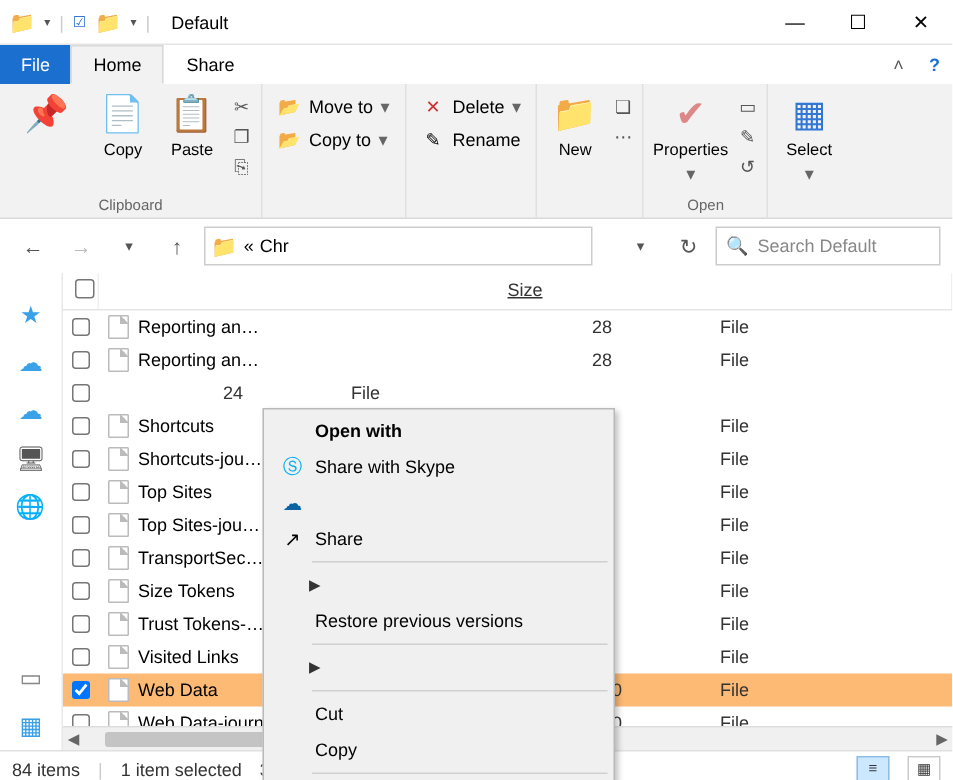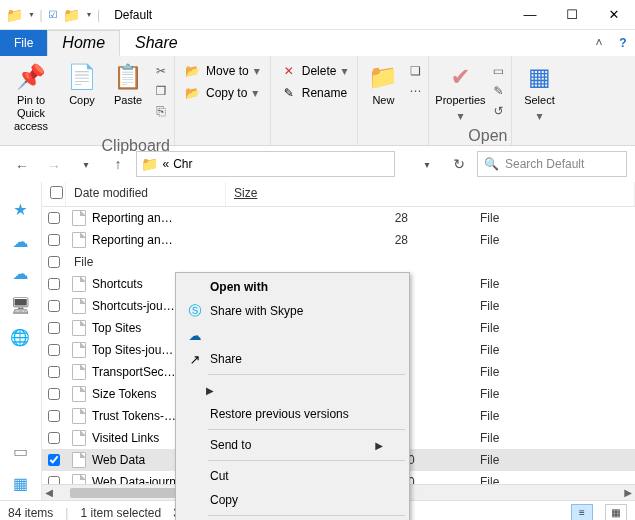--- a/index.html
+++ b/index.html
@@ -11,31 +11,31 @@
 .folder-mini { color: #f0c030; font-size: 14px; }
 .check-mini { color: #3277d4; font-size: 10px; }
 .dropdown-mini { color: #555; font-size: 8px; }
 .titlebar .title { padding-left: 8px; font-size: 12px; }
 .titlebar .spacer { flex: 1; }
 .winbtn { width: 42px; height: 30px; display: flex; align-items: center; justify-content: center; font-size: 13px; }
 
 
 .tabstrip { height: 26px; display: flex; align-items: stretch; }
 .filetab { background: #1a6fcf; color: #fff; padding: 4px 14px; font-size: 12px; display: flex; align-items: center; }
-.tab { padding: 4px 14px; font-size: 16px; display: flex; align-items: center; border: 1px solid transparent; font-style: italic; }
+.tab { padding: 4px 14px; font-size: 12px; display: flex; align-items: center; border: 1px solid transparent; }
 .tab.active { border: 1px solid #d9d9d9; border-bottom-color: #f2f2f2; background: #f2f2f2; }
 .tabstrip .spacer { flex: 1; }
 .chev { width: 24px; display: flex; align-items: center; justify-content: center; color: #555; }
 .help { width: 24px; display: flex; align-items: center; justify-content: center; color: #1a6fcf; font-weight: bold; }
 
 
 .ribbon { background: #f2f2f2; border-bottom: 1px solid #d9d9d9; height: 90px; display: flex; position: relative; }
 .group { border-right: 1px solid #e0e0e0; display: flex; flex-direction: column; justify-content: space-between; padding: 4px 4px 0; }
 .group-body { display: flex; align-items: flex-start; gap: 2px; }
-.group-label { font-size: 16px; text-align: right; color: #666; padding: 1px 0 2px; }
+.group-label { font-size: 10px; text-align: center; color: #666; padding: 1px 0 2px; }
 .bigbtn { display: flex; flex-direction: column; align-items: center; width: 54px; padding: 2px 0; gap: 2px; font-size: 11px; text-align: center; line-height: 1.2; }
 .bigbtn .ic { height: 30px; display: flex; align-items: center; justify-content: center; font-size: 24px; }
 .medbtn { display: flex; align-items: center; gap: 5px; padding: 2px 6px; font-size: 12px; height: 22px; white-space: nowrap; }
 .medbtn .ic { width: 16px; text-align: center; }
 .miniglyph { font-size: 12px; color: #666; }
 .stackedmini { display: flex; flex-direction: column; gap: 2px; padding-top: 2px; }
 .stackedmini div { width:18px;height:18px;display:flex;align-items:center;justify-content:center;font-size:12px;color:#555;}
 
 
 .addr { height: 36px; display: flex; align-items: center; gap: 4px; padding: 4px 8px; }
@@ -49,29 +49,29 @@
 .filearea { display: flex; height: 318px; position: relative; }
 .iconstrip { width: 42px; border-right: 1px solid #e8e8e8; display: flex; flex-direction: column; align-items: center; gap: 12px; padding-top: 18px; overflow:hidden;}
 .iconstrip div { width: 20px; height: 20px; font-size: 16px; text-align: center; }
 .list { flex: 1; position: relative; overflow: hidden; }
 .listheader { display: flex; border-bottom: 1px solid #e5e5e5; background:#fff; }
 .listheader div { padding: 4px 8px; font-size: 12px; color: #333; border-right: 1px solid #f0f0f0; }
 .col-ck { width: 24px; }
 .col-name { width: 246px; }
 .col-date { width: 160px; }
 .col-type { width: 100px; }
-.col-size { flex: 1; text-align: left; text-decoration: underline; }
+.col-size { flex: 1; text-align: center; text-decoration: underline; }
 .rows { overflow-y: auto; height: 290px; }
 .row { display: flex; align-items: center; height: 22px; font-size: 12px; }
 .row .col-ck { display:flex;justify-content:center;}
 .row .col-ck input { width:12px;height:12px; }
 .row .col-name { display: flex; align-items: center; gap: 6px; padding-left: 6px; }
 .fileic { width: 14px; height: 16px; border: 1px solid #bbb; border-radius: 1px; background: #fff; position: relative; }
 .fileic::after { content:""; position:absolute; top:-1px; right:-1px; border:3px solid transparent; border-left-color:#bbb; border-bottom-color:#bbb;}
-.row.selected { background: #e5e5e5; }
+.row.selected { background: #fdba74; }
 .row .col-date, .row .col-type { padding-left: 8px; color: #333; }
 .scroll-h { position: absolute; bottom: 0; left: 42px; right: 0; height: 16px; background: #f0f0f0; border-top: 1px solid #ddd; display:flex;align-items:center;}
 .scroll-h .thumb{ margin-left:14px; width:300px;height:10px;background:#c4c4c4;border-radius:2px;}
 .scroll-h .arrow{width:14px;text-align:center;color:#666;font-size:10px;}
 
 
 .ctxmenu { position: absolute; left: 175px; top: 90px; width: 235px; background: #f0f0f0; border: 1px solid #b9b9b9; box-shadow: 2px 2px 4px rgba(0,0,0,0.25); padding: 2px; z-index: 100; }
 .ctxitem { display: flex; align-items: center; height: 24px; padding: 0 24px 0 6px; font-size: 12px; position: relative; }
 .ctxitem .icon { width: 22px; text-align: center; font-size: 13px; }
 .ctxitem .label { flex: 1; padding-left: 4px; }
@@ -112,21 +112,20 @@
   <div class="spacer"></div>
   <div class="chev">˄</div>
   <div class="help">?</div>
 </div>
 
 <div class="ribbon">
   <div class="group">
     <div class="group-body">
       <div class="bigbtn">
         <div class="ic">📌</div>
-        <div>Pin to Quick access</div>
       </div>
       <div class="bigbtn" style="width:44px">
         <div class="ic">📄</div>
         <div>Copy</div>
       </div>
       <div class="bigbtn" style="width:44px">
         <div class="ic">📋</div>
         <div>Paste</div>
       </div>
       <div class="stackedmini">
@@ -237,21 +236,20 @@
     <div style="color:#3aa0e8">☁</div>
     <div style="color:#555">🖥</div>
     <div style="color:#3aa0e8">🌐</div>
     <div style="height:70px"></div>
     <div style="color:#888">▭</div>
     <div style="color:#3aa0e8">▦</div>
   </div>
   <div class="list">
     <div class="listheader">
       <div class="col-ck"><input type="checkbox" style=""></div>
-      <div class="col-date">Date modified</div>
       <div class="col-size">Size</div>
     </div>
     <div class="rows" id="rows">
         <div class="row">
           <div class="col-ck">
             <input type="checkbox" style="">
           </div>
           <div class="col-name">
             <span class="fileic"></span>
             <span>Reporting an…</span>
@@ -269,20 +267,21 @@
             <span>Reporting an…</span>
           </div>
           <div class="col-date"><span style="visibility:hidden">xx-xx-xxxx xx:</span>28</div>
           <div class="col-type">File</div>
           <div class="col-size"></div>
         </div>
         <div class="row">
           <div class="col-ck">
             <input type="checkbox" style="">
           </div>
+          <div class="col-date"><span style="visibility:hidden">xx-xx-xxxx xx:</span>24</div>
           <div class="col-type">File</div>
           <div class="col-size"></div>
         </div>
         <div class="row">
           <div class="col-ck">
             <input type="checkbox" style="">
           </div>
           <div class="col-name">
             <span class="fileic"></span>
             <span>Shortcuts</span>
@@ -423,21 +422,20 @@
         <span class="icon"></span>
         <span class="arr">▶</span>
       </div>
     <div class="ctxitem">
         <span class="icon"></span>
         <span class="label">Restore previous versions</span>
       </div>
     <div class="ctxsep"></div>
     <div class="ctxitem">
         <span class="icon"></span>
-        <span class="label">Send to</span>
         <span class="arr">▶</span>
       </div>
     <div class="ctxsep"></div>
     <div class="ctxitem">
         <span class="icon"></span>
         <span class="label">Cut</span>
       </div>
     <div class="ctxitem">
         <span class="icon"></span>
         <span class="label">Copy</span>

